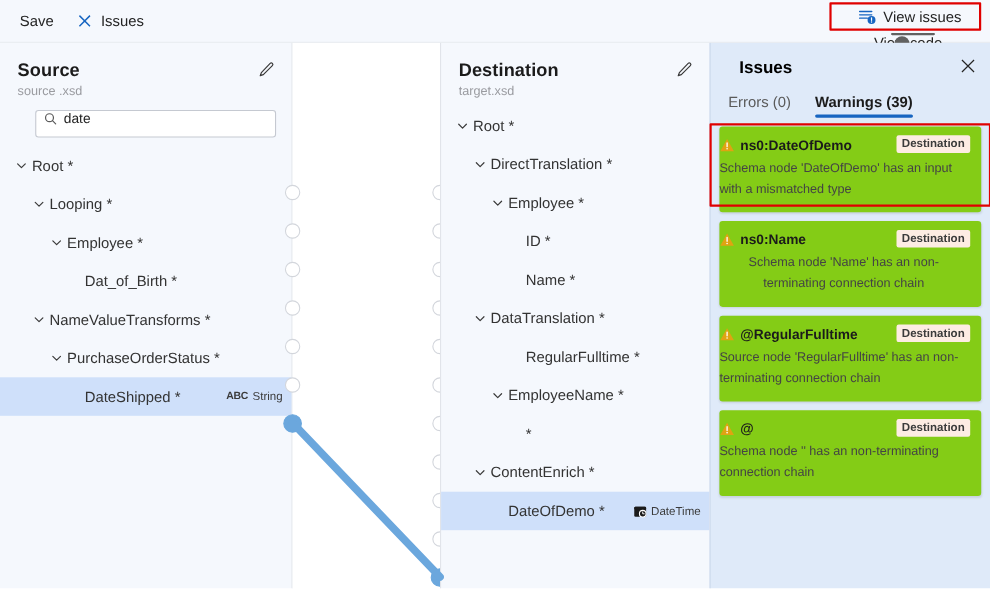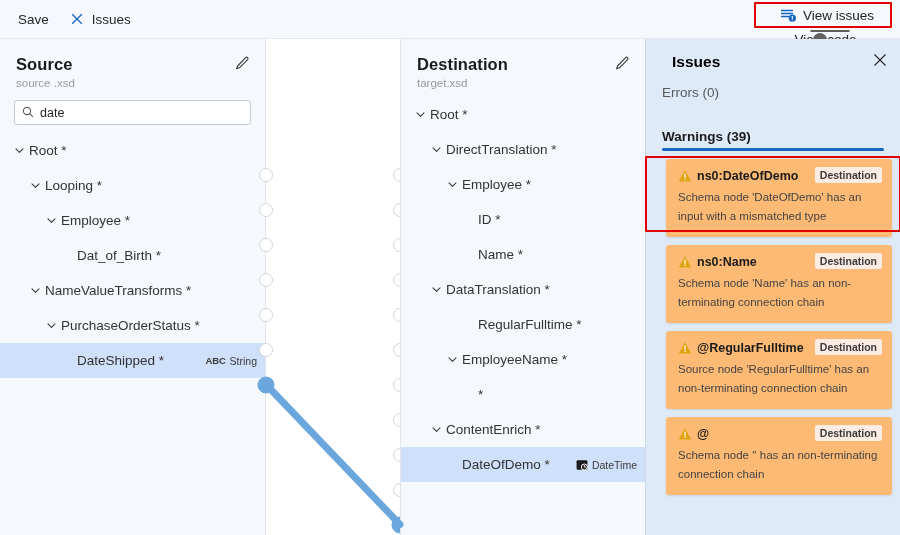--- a/index.html
+++ b/index.html
@@ -71,23 +71,23 @@
   #source-panel { left: 0; width: 266px; border-right: 1px solid #e1e4ea; }
   #dest-panel { left: 400px; width: 245px; border-left: 1px solid #e1e4ea; }
   .panel-head { padding: 16px 16px 0 16px; position: relative; }
   .panel-title { font-size: 16.5px; font-weight: bold; color: #1b1b1b; letter-spacing: .1px;}
   .panel-sub { font-size: 11.5px; color: #9a9ba0; margin-top: 3px; }
   .pencil {
     position: absolute; right: 14px; top: 16px;
     width: 18px; height: 18px; cursor: pointer;
   }
   .search-box {
-    margin: 11px 14px 0 14px;
+    margin: 11px 14px 0 32px;
     height: 25px; border: 1px solid #c5c9d1; border-radius: 3px;
-    background: #fff; display: flex; align-items: center; padding: 0 7px;
+    background: #fff; display: flex; align-items: flex-start; padding: 0 7px;
   }
   .search-box svg { flex: 0 0 auto; }
   .search-text {
     font-size: 12.5px; margin-left: 6px; color: #242424;
     background: none; border: none; outline: none; width: 100%;
     font-family: "Liberation Sans", sans-serif;
   }
   .search-text::placeholder { color: #616161; }
 
   
@@ -132,38 +132,36 @@
     border-left: 1px solid #cbd8ea;
   }
   .issues-head {
     padding: 14px 16px 0 16px; position: relative;
   }
   .issues-title { font-size: 15.5px; font-weight: bold; color: #000000; margin-left: 10px; }
   .close-x { position: absolute; right: 13px; top: 14px; cursor: pointer; }
   .issue-tabs {
     display: flex; gap: 22px; margin: 14px 16px 0 16px;
     border-bottom: none;
-    flex-direction: column;
   }
   .issue-tab {
     font-size: 13.5px; color: #5a5a5a; padding-bottom: 7px;
     cursor: pointer; position: relative;
   }
   .issue-tab.active { color: #1b1b1b; font-weight: bold; }
   .issue-tab.active::after {
     content: ""; position: absolute; left: 0; right: 0; bottom: 0;
     height: 3px; background: #1765c1; border-radius: 2px;
   }
   .issue-list { margin: 8px 8px 0 8px; }
   .issue-card {
-    background: #fdba74; border-radius: 3px;
-    padding: 10px 12px 11px 12px; margin-bottom: 8px;
+    background: #84cc16; border-radius: 3px;
+    padding: 10px 12px 11px 0; margin-bottom: 8px;
     position: relative;
     box-shadow: 0 1px 2px rgba(0,0,0,.10);
-    margin-left: 12px;
   }
   .issue-top { display: flex; align-items: center; }
   .warn-icon { width: 14px; height: 14px; margin-right: 5px; flex: 0 0 auto; }
   .issue-name { font-size: 12.5px; font-weight: bold; color: #1b1b1b; }
   .issue-chip {
     position: absolute; right: 10px; top: 8px;
     background: #fdece3; color: #3b3b3b;
     font-size: 10.5px; font-weight: bold;
     padding: 2px 5px; border-radius: 2px;
   }
@@ -427,21 +425,21 @@
                   <path d="M7 4.9v3.4" stroke="#fff" stroke-width="1.2" stroke-linecap="round"></path>
                   <circle cx="7" cy="10.3" r="0.72" fill="#fff"></circle>
                 </svg>
                 <span class="issue-name">ns0:DateOfDemo</span>
               </div>
               <span class="issue-chip">Destination</span>
               <div class="issue-desc">Schema node 'DateOfDemo' has an input with a mismatched type</div>
             </div>
             <div class="red-box" style="inset: -3px -9px 5px;"></div>
           </div>
-          <div style="position: relative;">
+          <div style="position: relative; text-align: center;">
             <div class="issue-card">
               <div class="issue-top">
                 <svg class="warn-icon" viewBox="0 0 14 14">
                   <path d="M7 1.3 L13.2 12.4 H0.8 Z" fill="#e0a312"></path>
                   <path d="M7 4.9v3.4" stroke="#fff" stroke-width="1.2" stroke-linecap="round"></path>
                   <circle cx="7" cy="10.3" r="0.72" fill="#fff"></circle>
                 </svg>
                 <span class="issue-name">ns0:Name</span>
               </div>
               <span class="issue-chip">Destination</span>

